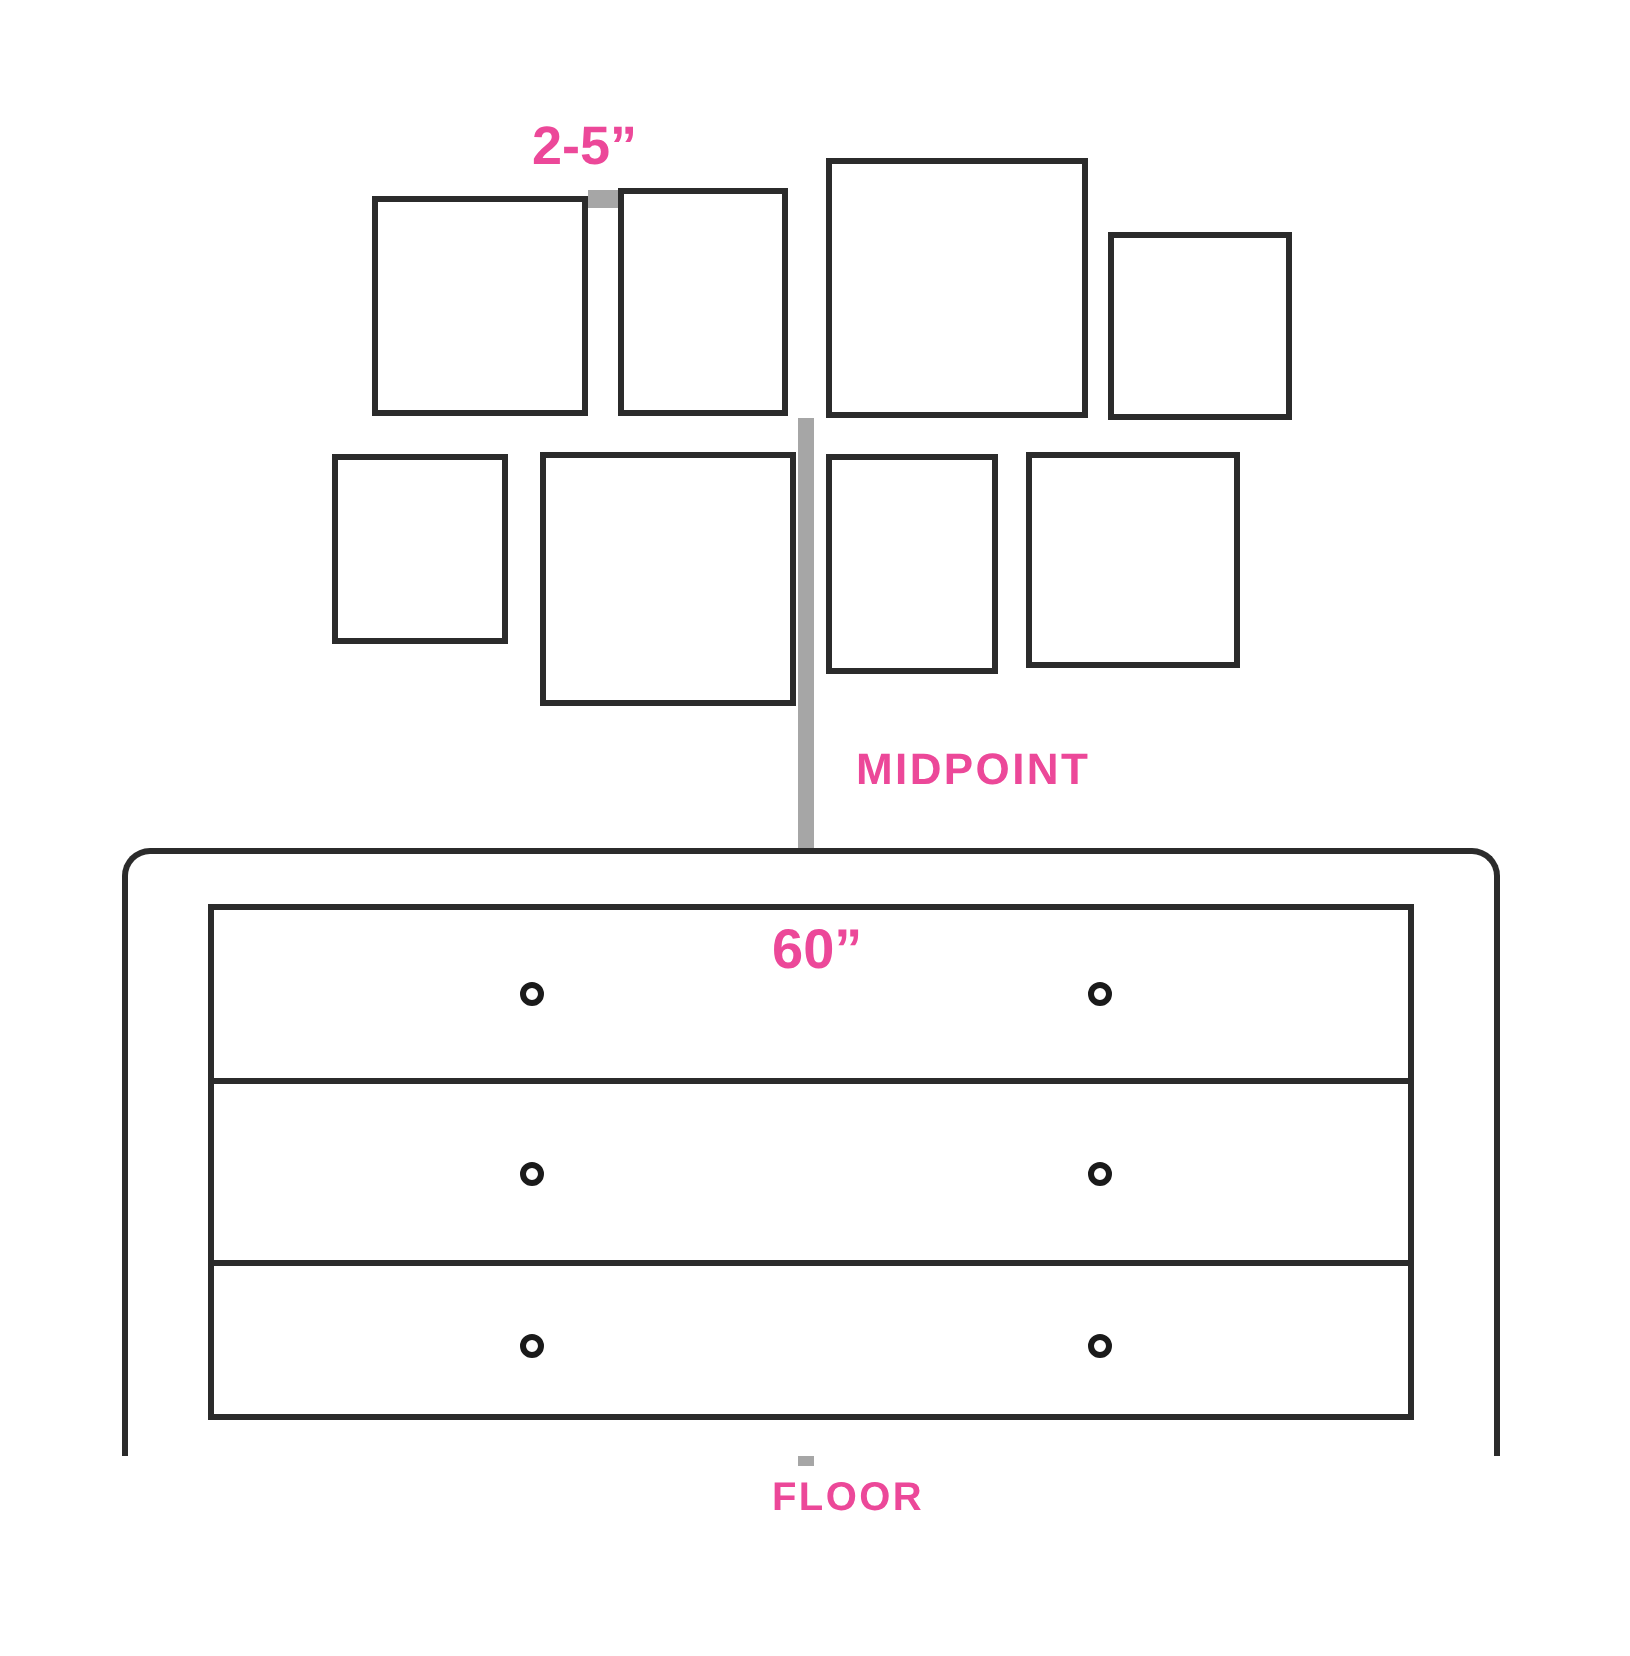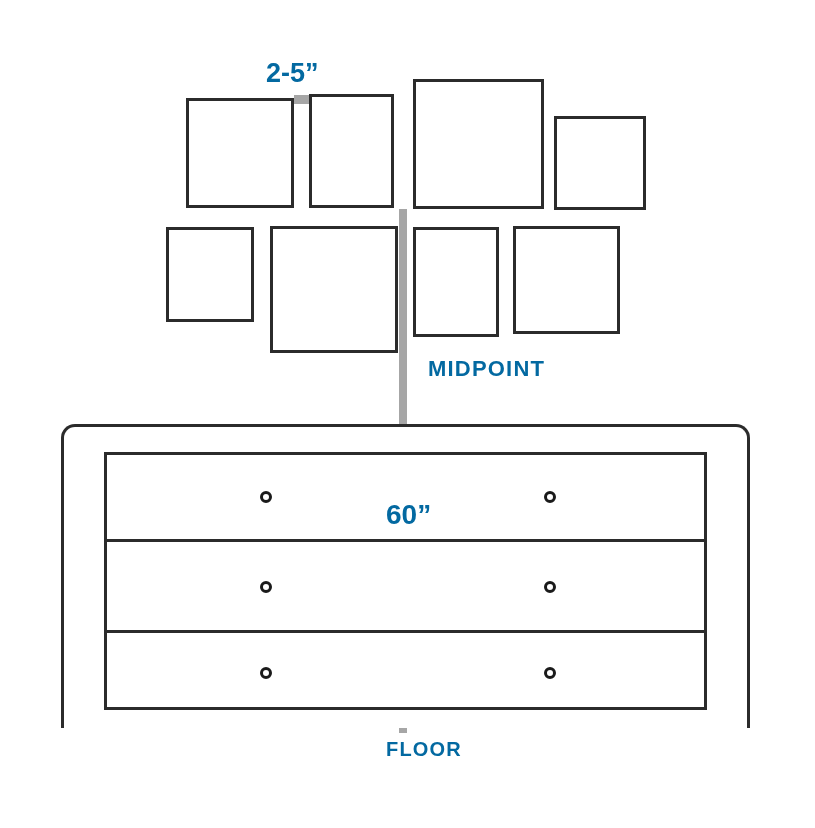--- a/index.html
+++ b/index.html
@@ -42,21 +42,21 @@
   }
   .rule-h {
     position: absolute;
     background: #a6a6a6;
     z-index: 3;
   }
 
   
   .label {
     position: absolute;
-    color: #0369a1;
+    color: #ec4899;
     font-weight: bold;
     letter-spacing: 0.5px;
     white-space: nowrap;
     z-index: 8;
   }
   .label-gap {
     font-size: 27px;
     letter-spacing: 0px;
   }
   .label-midpoint {
@@ -141,19 +141,19 @@
       <div class="knob" style="left: 260px; top: 491px; width: 12px; height: 12px;"></div>
       <div class="knob" style="left: 544px; top: 491px; width: 12px; height: 12px;"></div>
       <div class="knob" style="left: 260px; top: 581px; width: 12px; height: 12px;"></div>
       <div class="knob" style="left: 544px; top: 581px; width: 12px; height: 12px;"></div>
       <div class="knob" style="left: 260px; top: 667px; width: 12px; height: 12px;"></div>
       <div class="knob" style="left: 544px; top: 667px; width: 12px; height: 12px;"></div>
     </div>
 
   <div class="label label-gap" id="label-gap" style="left: 266px; top: 58px;">2-5”</div>
 
-  <div class="label label-midpoint" id="label-midpoint" style="left: 428px; top: 356px;">MIDPOINT</div>
+  <div class="label label-midpoint" id="label-midpoint" style="left: 428px; top: 372px;">MIDPOINT</div>
 
-  <div class="label label-height" id="label-height" style="left: 377px; top: 497px; text-align: center;">60”</div>
+  <div class="label label-height" id="label-height" style="left: 377px; top: 457px; text-align: center;">60”</div>
 
   <div class="label label-floor" id="label-floor" style="left: 386px; top: 738px;">FLOOR</div>
 
 </div>
 
 </body></html>

